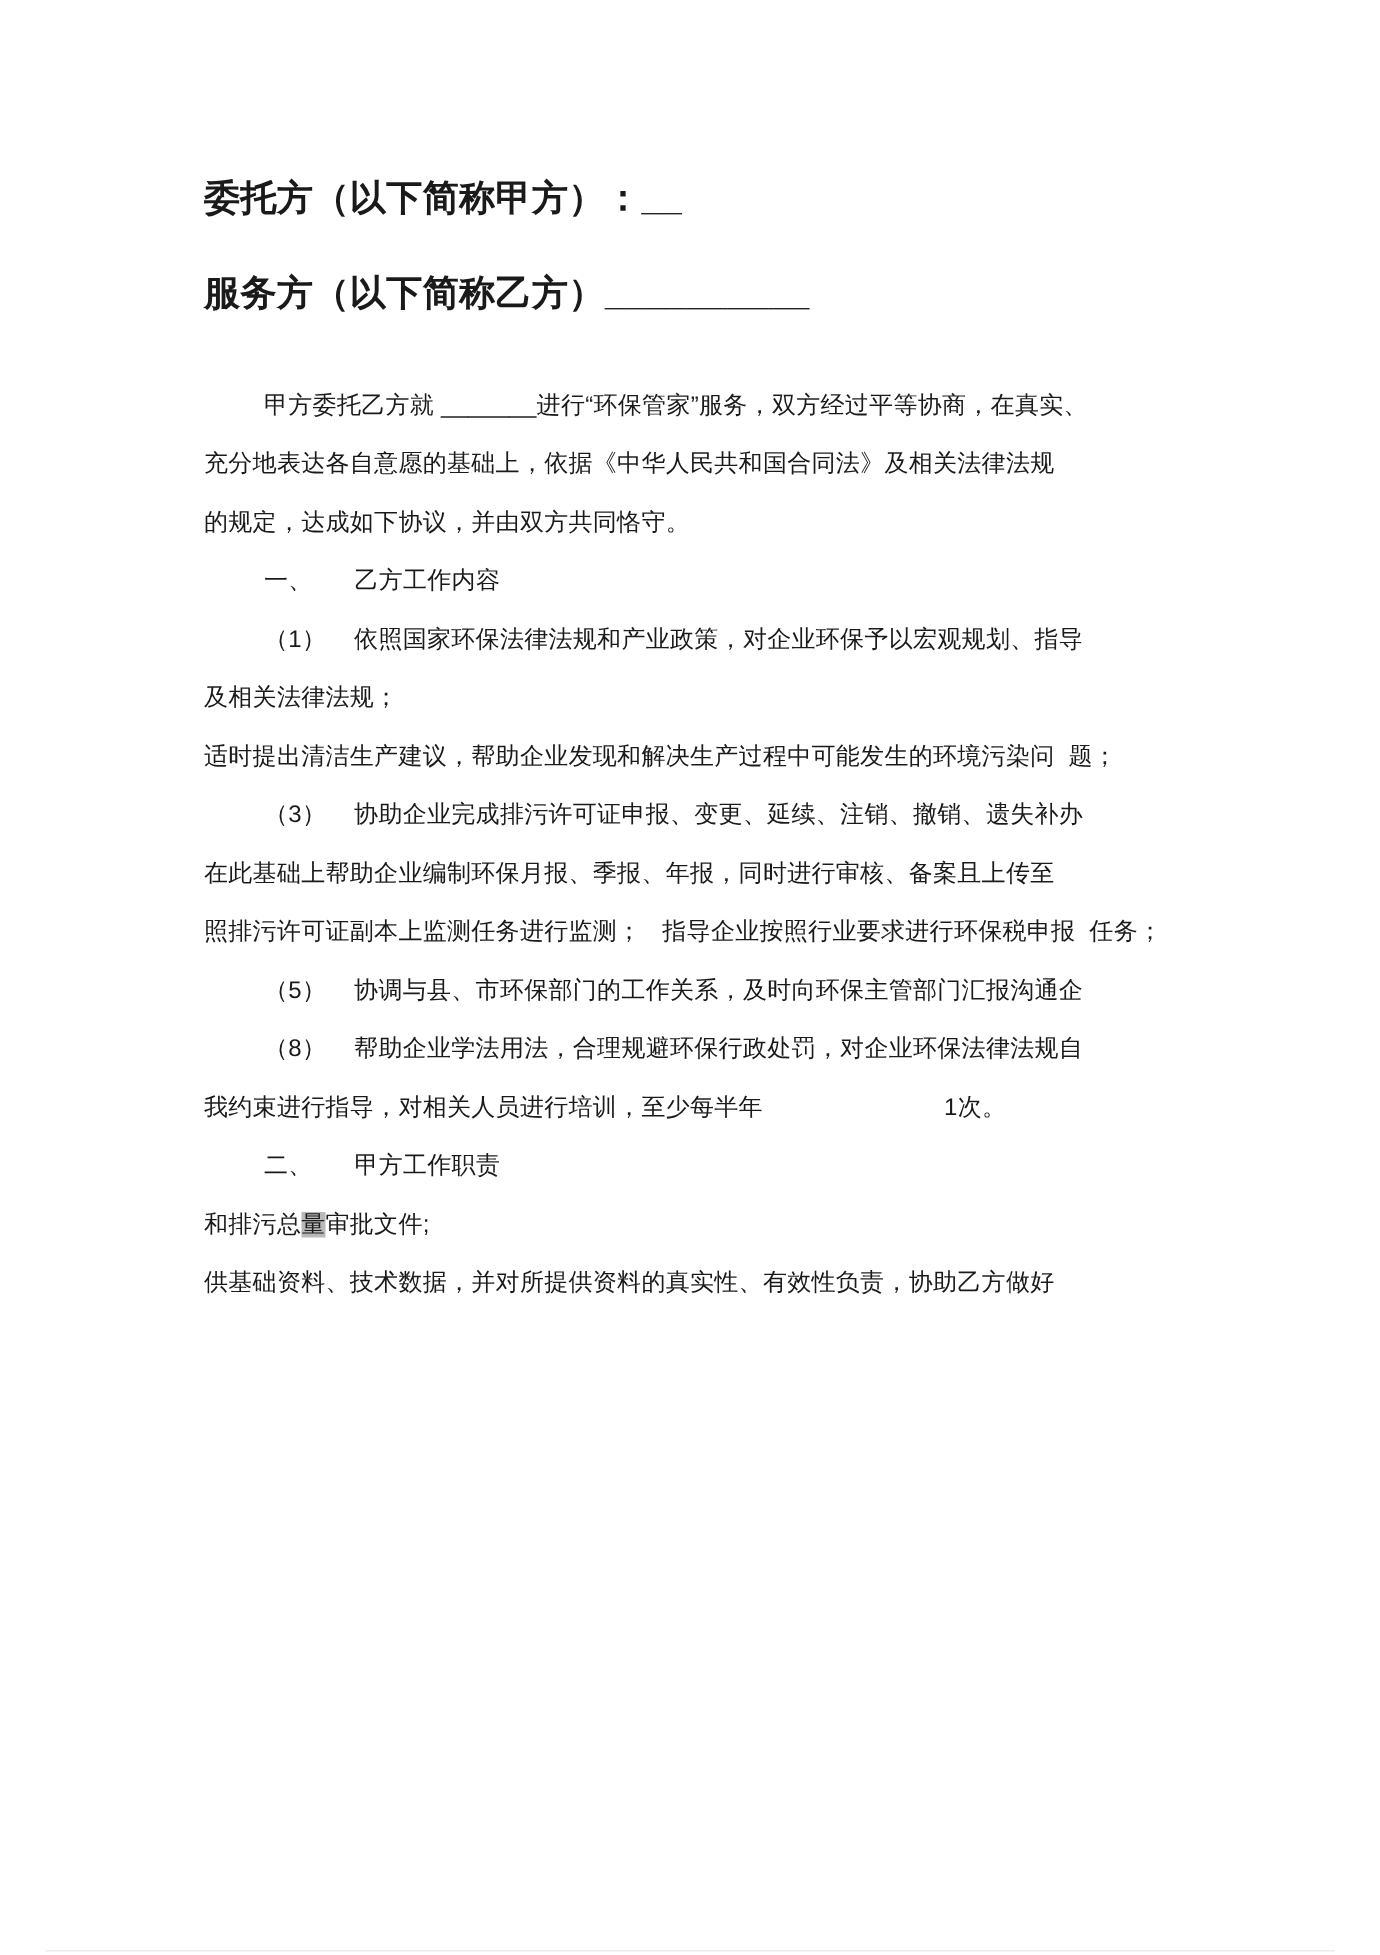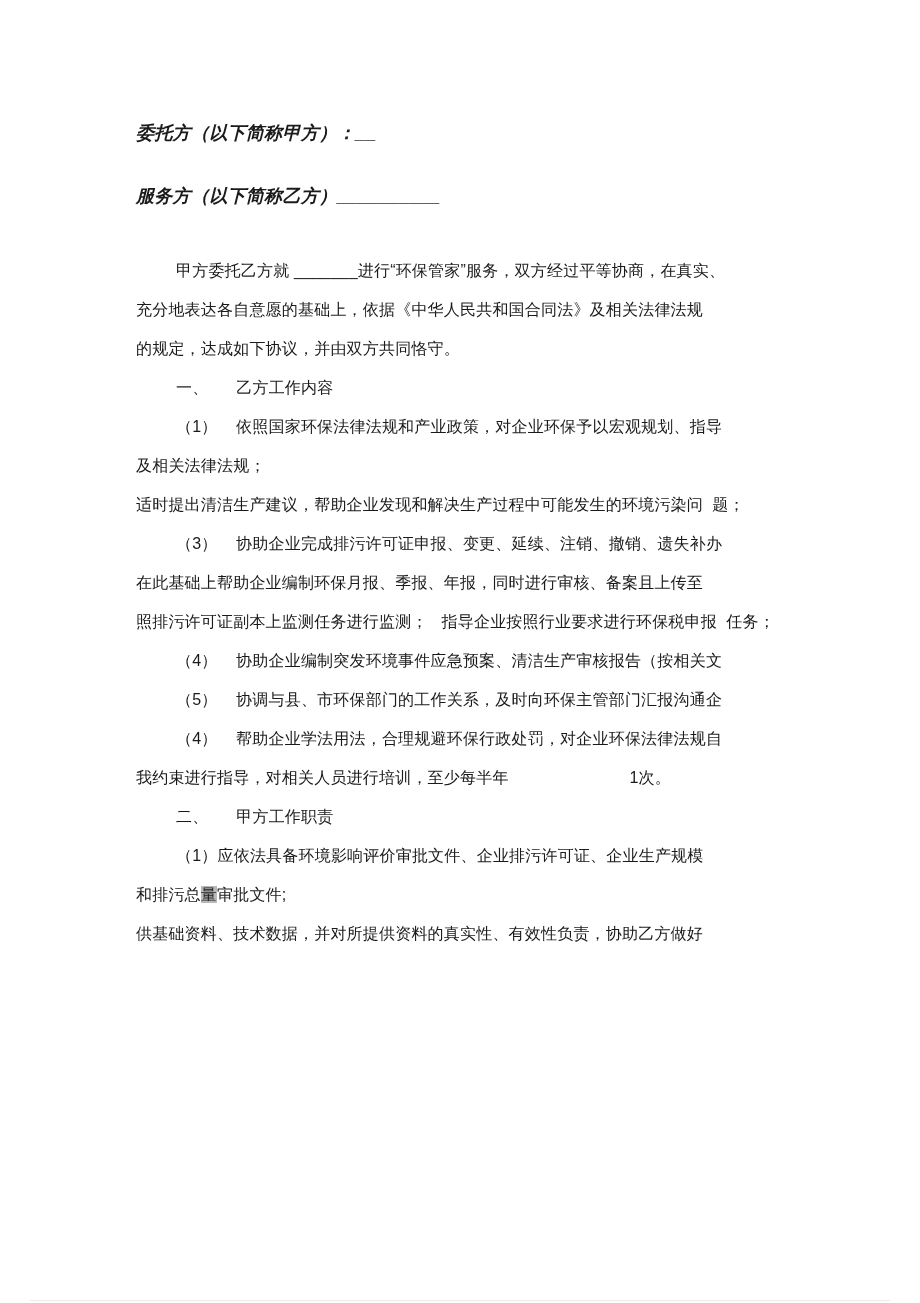--- a/index.html
+++ b/index.html
@@ -8,26 +8,25 @@
     width: 920px;
     height: 1303px;
     box-sizing: border-box;
     background: #ffffff;
     overflow: hidden;
     padding: 120px 110px 0 136px;
     font-family: "Liberation Sans", "DejaVu Sans", sans-serif;
     color: #1a1a1a;
   }
   .hline {
-    font-size: 18px;
+    font-size: 24px;
     font-weight: 700;
     line-height: 26px;
     white-space: pre;
     letter-spacing: 0.3px;
-    font-style: italic;
   }
   .hline.second { margin-top: 37px; }
   .doc-body { margin-top: 42px; }
   .line {
     font-size: 16px;
     font-weight: 500;
     line-height: 39px;
     white-space: pre;
     letter-spacing: 0.2px;
   }
@@ -57,29 +56,27 @@
 
     <div class="line indent">（1）    依照国家环保法律法规和产业政策，对企业环保予以宏观规划、指导</div>
     <div class="line">及相关法律法规；</div>
 
     <div class="line">适时提出清洁生产建议，帮助企业发现和解决生产过程中可能发生的环境污染问  题；</div>
 
     <div class="line indent">（3）    协助企业完成排污许可证申报、变更、延续、注销、撤销、遗失补办</div>
     <div class="line">在此基础上帮助企业编制环保月报、季报、年报，同时进行审核、备案且上传至</div>
     <div class="line">照排污许可证副本上监测任务进行监测；   指导企业按照行业要求进行环保税申报  任务；</div>
 
-    <div class="line indent">（4）    协助企业编制突发环境事件应急预案、清洁生产审核报告（按相关文</div>
 
     <div class="line indent">（5）    协调与县、市环保部门的工作关系，及时向环保主管部门汇报沟通企</div>
 
-    <div class="line indent">（4）    帮助企业学法用法，合理规避环保行政处罚，对企业环保法律法规自</div>
+    <div class="line indent">（8）    帮助企业学法用法，合理规避环保行政处罚，对企业环保法律法规自</div>
     <div class="line">我约束进行指导，对相关人员进行培训，至少每半年                          1次。</div>
 
     <div class="line indent">二、      甲方工作职责</div>
 
-    <div class="line indent">（1）应依法具备环境影响评价审批文件、企业排污许可证、企业生产规模</div>
     <div class="line"><span>和排污总</span><span class="hl">量</span><span>审批文件;</span></div>
 
     <div class="line">供基础资料、技术数据，并对所提供资料的真实性、有效性负责，协助乙方做好</div>
   </div>
 
   <div class="page-edge"></div>
 </div>
 
 </body></html>

